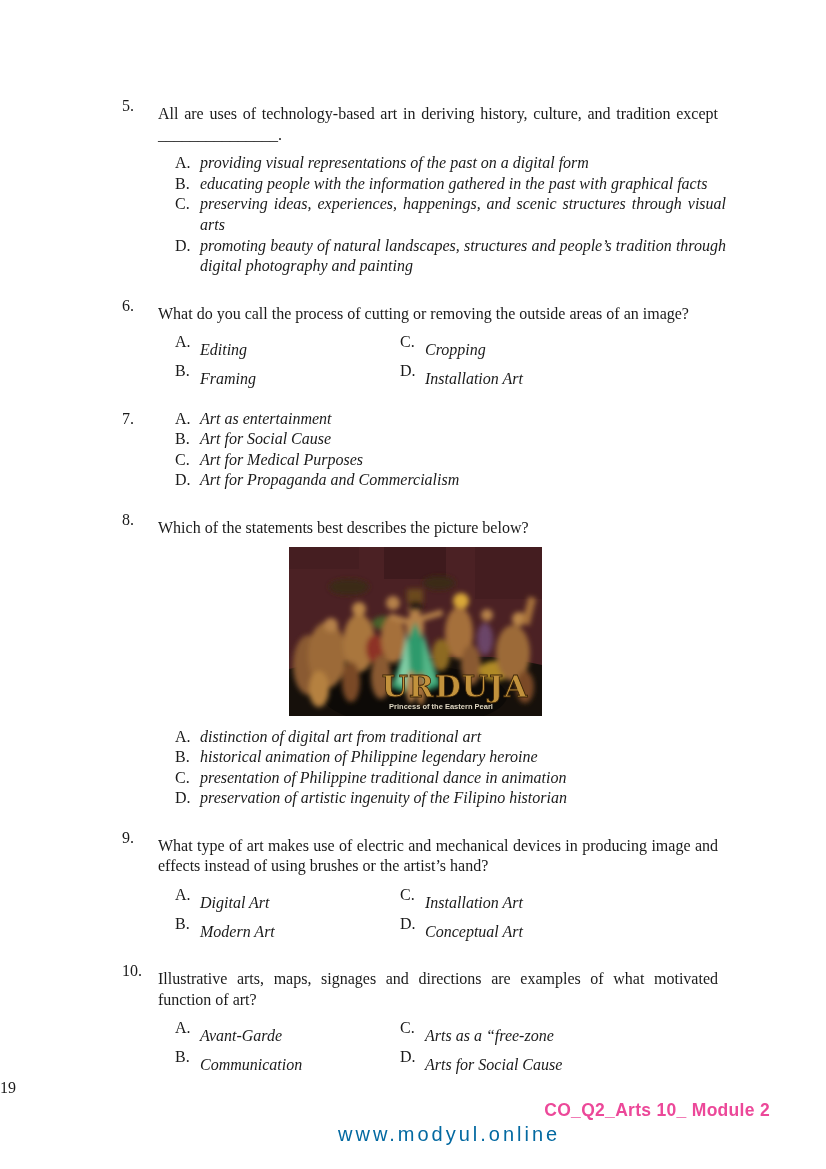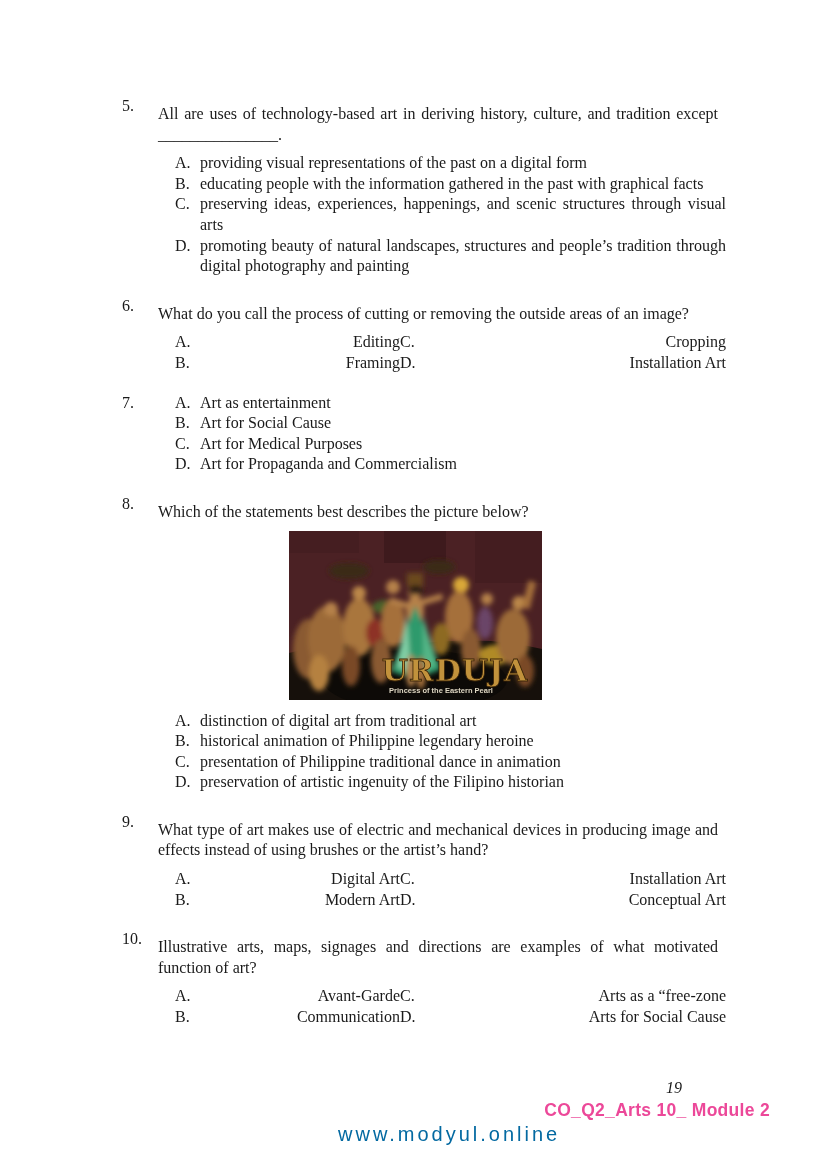--- a/index.html
+++ b/index.html
@@ -13,28 +13,28 @@
   }
   .content{padding:96px 100px 0 122px;}
   .question{margin-bottom:19px;}
   .q-row{display:flex;align-items:flex-start;}
   .q-num{width:28px;flex:none;}
   .q-body{flex:1;min-width:0;}
   .q-text{margin:8px;text-align:justify;}
   .opts{margin:0 0 0 25px;}
   .opt{display:flex;align-items:flex-start;}
   .opt-letter{width:25px;flex:none;}
-  .opt-text{flex:1;min-width:0;text-align:justify;}
+  .opt-text{flex:1;min-width:0;text-align:justify;font-style:italic;}
   .two-col{display:grid;grid-template-columns:225px 1fr;}
-  .two-col .opt-text{text-align:right;}
+  .two-col .opt-text{text-align:left;margin-top:8px;}
   .poster-wrap{margin:6px 0 11px 139px;width:253px;height:169px;text-align:right;}
   .poster-wrap svg{display:block;}
   .page-number{
     position:absolute;top:1078px;left:0;width:682px;
-    text-align:right;font-size:16px;color:#1a1a1a;font-style:italic;
+    text-align:left;font-size:16px;color:#1a1a1a;
   }
   .module-label{
     position:absolute;top:1100px;right:56px;
     font-family:"Liberation Sans","DejaVu Sans",sans-serif;
     font-weight:700;font-size:17.5px;color:#ec4899;
     letter-spacing:0.3px;
   }
   .watermark{
     position:absolute;top:1124px;left:338px;
     font-family:"Liberation Sans","DejaVu Sans",sans-serif;

